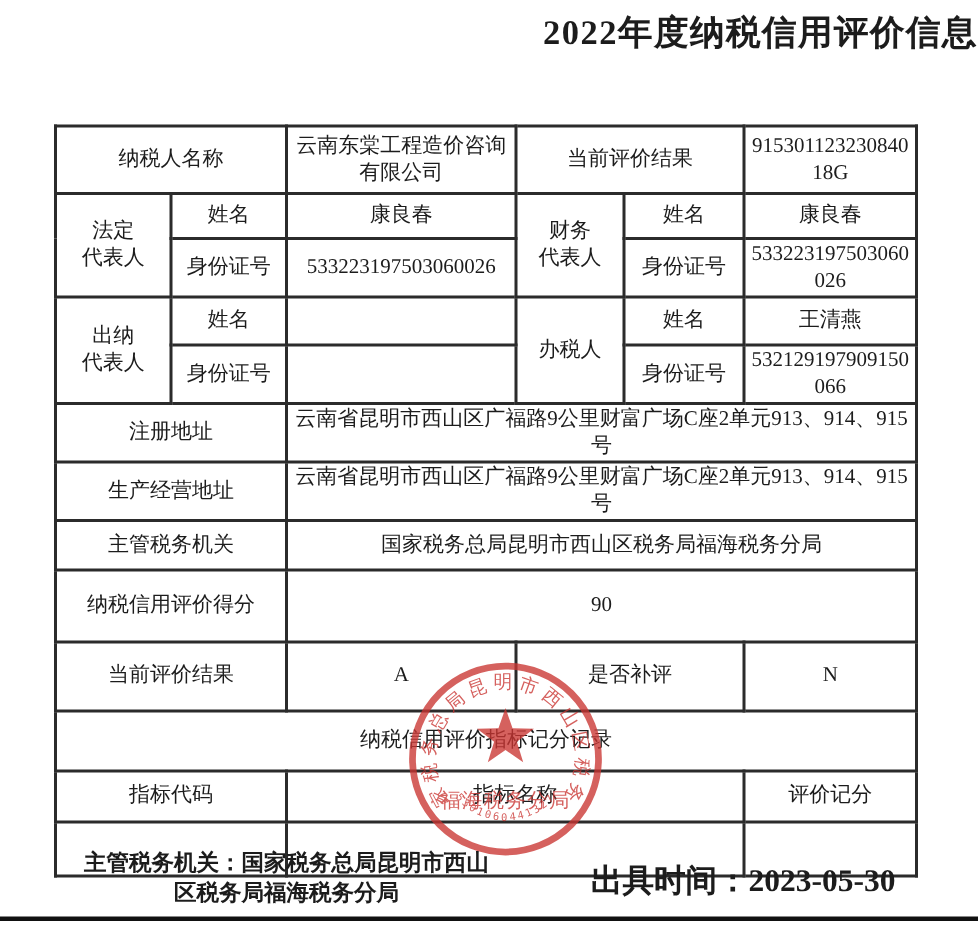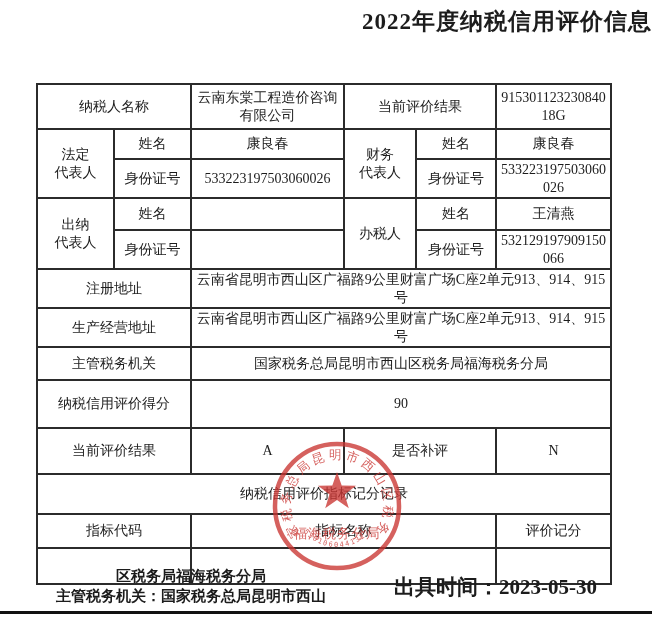--- a/index.html
+++ b/index.html
@@ -144,18 +144,18 @@
     </text>
     <polygon fill="#ca3532" points="70,36 74.7,49.5 89,49.8 77.6,58.5 81.8,72.2 70,64 58.2,72.2 62.4,58.5 51,49.8 65.3,49.5"></polygon>
     <text x="70" y="102" text-anchor="middle" font-size="13.5" fill="#ca3532" letter-spacing="1" font-family="Liberation Serif, DejaVu Serif, serif">福海税务分局</text>
     <text font-size="7" fill="#ca3532" letter-spacing="1.6" font-family="DejaVu Sans Mono, monospace">
       <textPath href="#codePath" startOffset="50%" text-anchor="middle">5301060441327</textPath>
     </text>
   </svg>
 </div>
 
 <div class="footer-left">
+  <div>主管税务机关：国家税务总局昆明市西山</div>
   <div>区税务局福海税务分局</div>
-  <div>主管税务机关：国家税务总局昆明市西山</div>
 </div>
 <div class="footer-right">出具时间：2023-05-30</div>
 
 <div class="bottom-rule"></div>
 
 </body></html>

